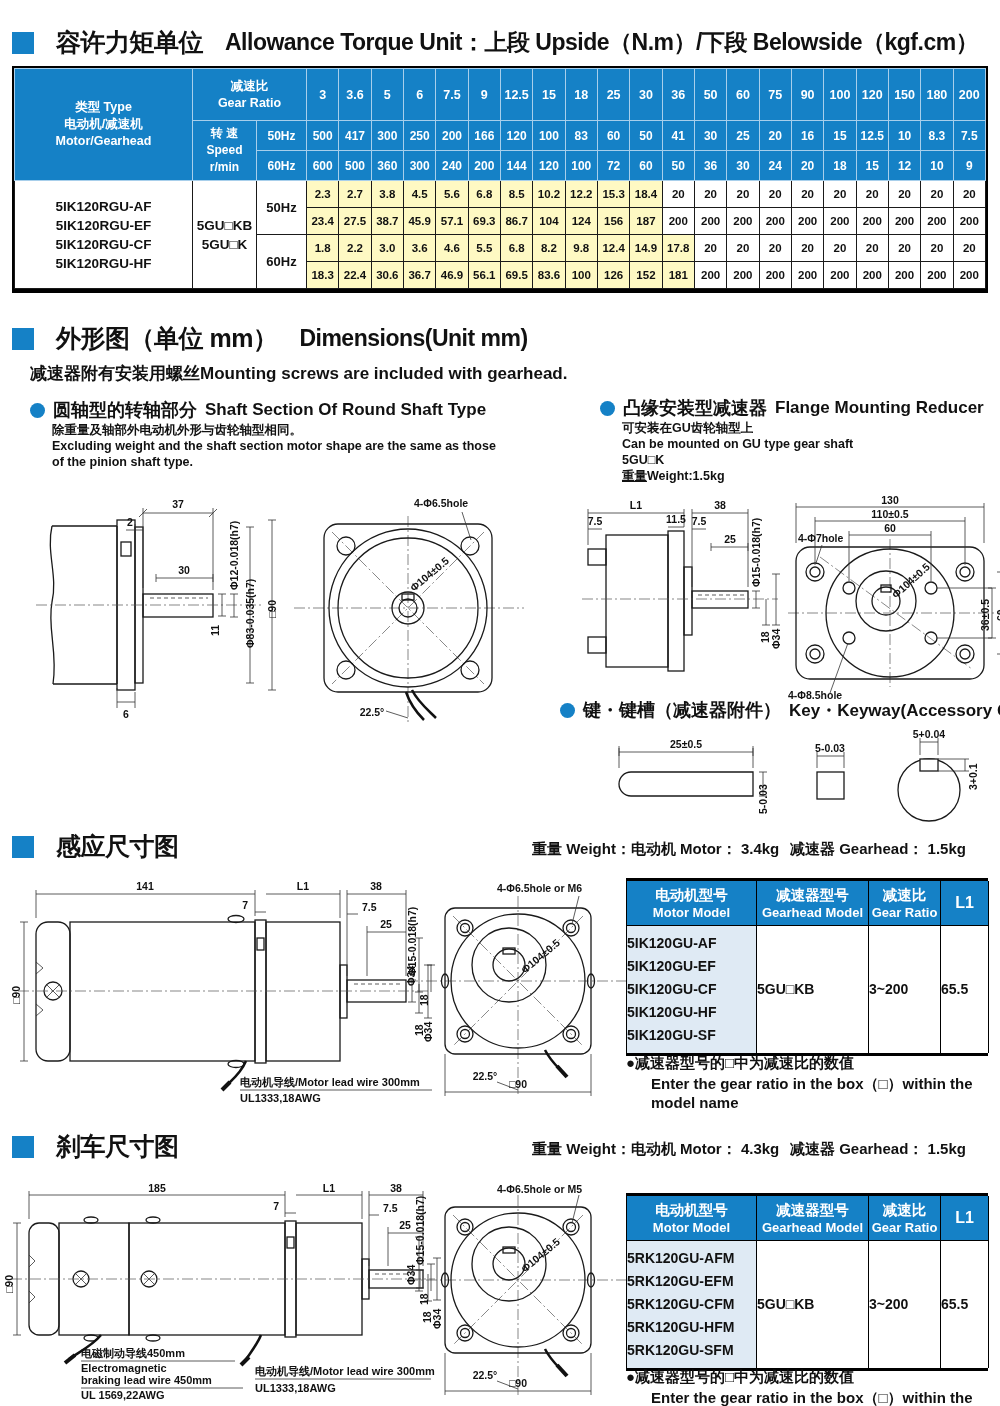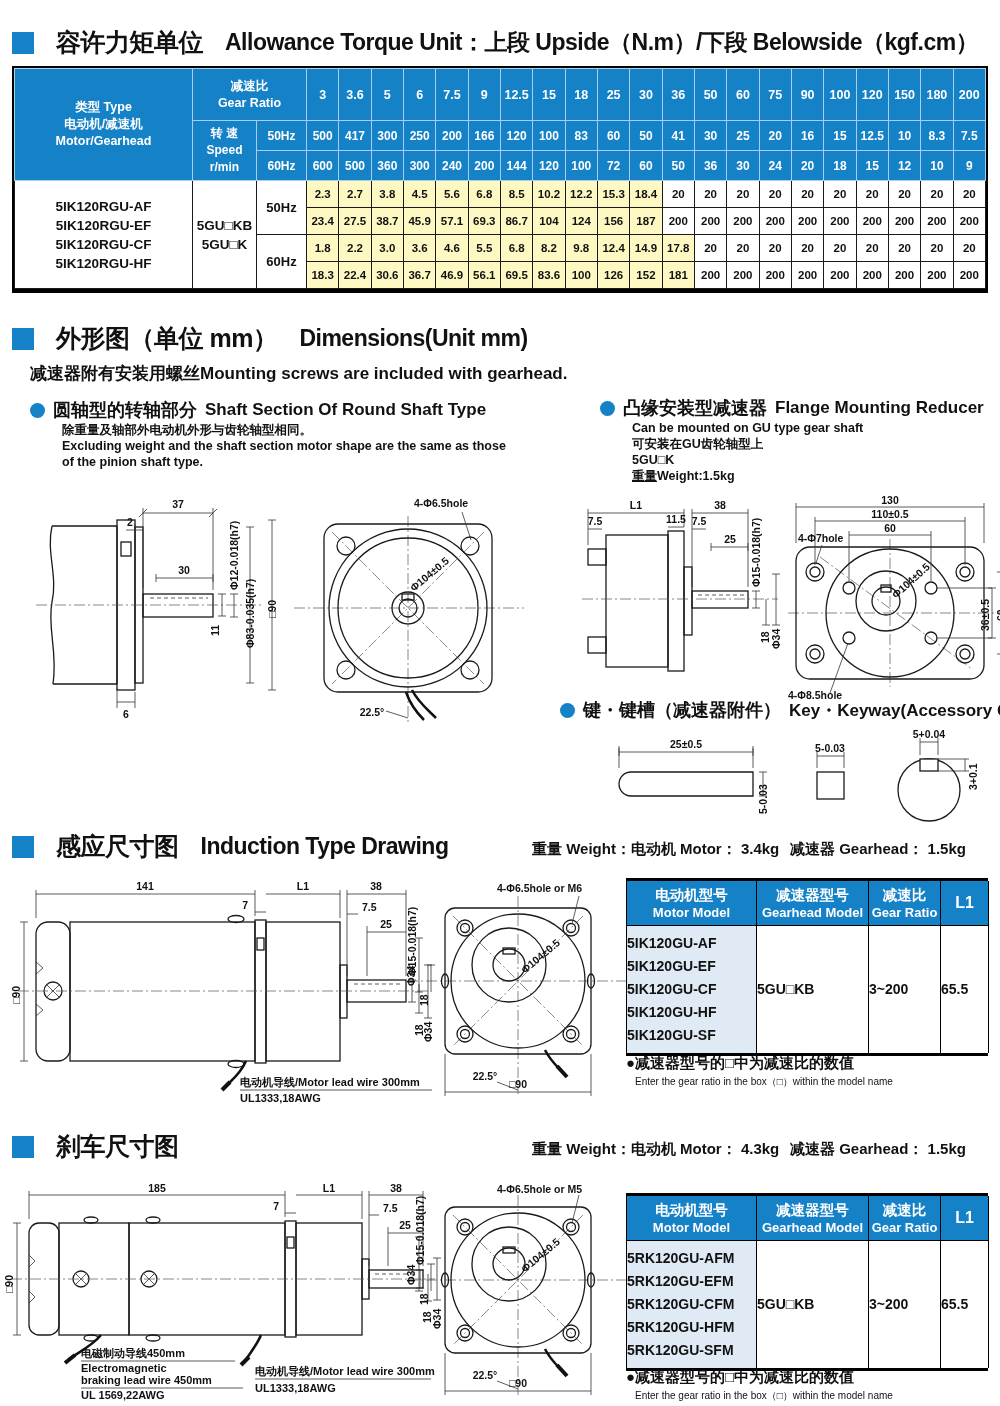--- a/index.html
+++ b/index.html
@@ -11,21 +11,21 @@
 .sech .sq{width:22px;height:22px;background:#1581c6;flex:0 0 auto}
 .sech .zh{font-size:25px;font-weight:bold;letter-spacing:-.5px}
 .sech .en{font-size:23px;font-weight:bold;letter-spacing:-.5px}
 .sub{position:absolute;font-size:17px;font-weight:bold}
 
 .bullet{position:absolute}
 .bullet .bh{display:flex;align-items:center;gap:8px;white-space:nowrap}
 .bullet .dot{width:15px;height:15px;border-radius:50%;background:#1581c6;flex:0 0 auto}
 .bullet .bzh{font-size:18px;font-weight:bold}
 .bullet .ben{font-size:17px;font-weight:bold}
-.bullet .bn{font-size:12.5px;font-weight:bold;margin-left:32px;line-height:16px}
+.bullet .bn{font-size:12.5px;font-weight:bold;margin-left:22px;line-height:16px}
 .u{text-decoration:underline}
 
 .twrap{position:absolute;left:12px;top:66px;width:976px;border:2.5px solid #000;border-bottom:4px solid #000}
 table{border-collapse:collapse;table-layout:fixed;width:100%}
 .ttable th{background:#1581c6;color:#fff;border:1px solid #a8cfeb;font-weight:bold;text-align:center;vertical-align:middle}
 .ttable td{border:1px solid #1a1a1a;font-weight:bold;text-align:center;vertical-align:middle;font-size:11.5px;background:#fff}
 .ttable td.hl{background:#fef9c3}
 .ttable .hr1 th{height:52px;font-size:12.5px}
 .ttable .hr2 th,.ttable .hr3 th{height:30px;font-size:12px}
 .ttable .dr td{height:27px}
@@ -35,21 +35,21 @@
 .ttable td.hz{font-size:13px}
 
 .mwrap{position:absolute;width:362px;border-top:3px solid #000;border-bottom:3px solid #000}
 .mtable th{background:#1581c6;color:#fff;border:1px solid #000;border-top:none;height:44px;font-weight:bold;vertical-align:middle;text-align:center}
 .mtable th .z{font-size:14.5px}
 .mtable th .e{font-size:13px}
 .mtable td{border:1px solid #000;border-bottom:none;font-weight:bold;vertical-align:middle;font-size:14px}
 .mtable td.mc{background:#dfeaf4;line-height:23px;padding:6px 0}
 .tnote{position:absolute;width:370px}
 .tnote .n1{font-size:15px;font-weight:bold}
-.tnote .n2{font-size:10px;font-weight:normal;margin-left:9px;margin-top:2px}
+.tnote .n2{font-size:15px;font-weight:bold;margin-left:25px;margin-top:2px}
 
 .wline{position:absolute;font-size:15px;font-weight:bold;white-space:nowrap}
 
 svg{position:absolute;overflow:visible}
 svg text{font-family:"Liberation Sans",sans-serif;font-size:10.5px;font-weight:bold;fill:#111}
 svg text.mid{text-anchor:middle}
 svg text.end{text-anchor:end}
 svg text.wl{font-size:11px}
 .ol2{fill:none;stroke:#1a1a1a;stroke-width:1.3}
 .dim{fill:none;stroke:#333;stroke-width:.8}
@@ -286,22 +286,22 @@
   <div class="bn">Excluding weight and the shaft section motor shape are the same as those</div>
   <div class="bn">of the pinion shaft type.</div>
 </div>
 
 <div class="bullet" style="left:600px;top:396px">
   <div class="bh">
     <span class="dot"></span>
     <span class="bzh">凸缘安装型减速器</span>
     <span class="ben">Flange Mounting Reducer</span>
   </div>
+  <div class="bn">可安装在GU齿轮轴型上</div>
   <div class="bn">Can be mounted on GU type gear shaft</div>
-  <div class="bn">可安装在GU齿轮轴型上</div>
   <div class="bn">5GU□K</div>
   <div class="bn"><span class="u">重量</span><span>Weight:1.5kg</span></div>
 </div>
 
 <svg style="left:22px;top:490px;width:270px;height:235px" viewBox="0 0 270 235">
   <g class="ol2">
     <path d="M30,36 C24,62 36,86 30,112 C25,138 36,162 31,194"></path>
     <path d="M30,36 L95,36 M31,194 L95,194 M95,36 L95,194"></path>
     <rect x="95" y="30" width="18" height="170"></rect>
     <rect x="99" y="52" width="10" height="14"></rect>
@@ -445,21 +445,20 @@
   <text x="101" y="32" class="mid">25±0.5</text>
   <text transform="translate(182,98) rotate(-90)">5-0.03</text>
   <text x="245" y="36" class="mid">5-0.03</text>
   <text x="344" y="22" class="mid">5+0.04</text>
   <text transform="translate(392,74) rotate(-90)">3+0.1</text>
 </svg>
 
 <div class="sech" style="left:12px;top:830px">
   <span class="sq"></span>
   <span class="zh">感应尺寸图</span>
-  <span class="en">Induction Type Drawing</span>
 </div>
 <div class="wline" style="left:532px;top:840px">
   <span>重量 Weight：电动机 Motor：</span> <span>3.4kg</span>
 </div>
 <div class="wline" style="left:790px;top:840px">
   <span>减速器 Gearhead：</span> <span>1.5kg</span>
 </div>
 
 <svg style="left:8px;top:880px;width:428px;height:228px" viewBox="0 0 428 228">
   <g class="ol2">

